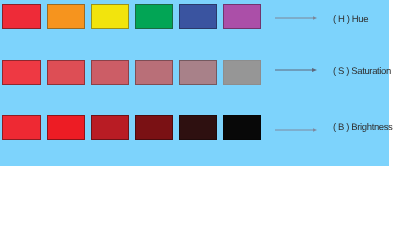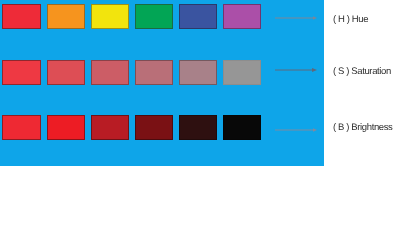--- a/index.html
+++ b/index.html
@@ -1,20 +1,20 @@
 <!DOCTYPE html>
 <html><head>
 <meta charset="utf-8">
 <title>HSB colour model chart</title>
 <style>
   html,body{margin:0;padding:0;}
   body{width:400px;height:166px;background:#ffffff;overflow:hidden;
        font-family:"Liberation Sans",sans-serif;
        -webkit-font-smoothing:antialiased;}
-  #stage{position:relative;width:324px;height:166px;background:#0ea5e9;}
+  #stage{position:relative;width:389px;height:166px;background:#7dd3fc;}
 
   .swatch-row{position:absolute;left:0;width:400px;height:26px;}
   .swatch-row.r0{top:4px;}
   .swatch-row.r1{top:60px;}
   .swatch-row.r2{top:115px;}
 
   .swatch{position:absolute;top:0;height:25px;border:1px solid;box-sizing:border-box;}
   .swatch.c0{left:2px;width:39px;}
   .swatch.c1{left:47px;width:38px;}
   .swatch.c2{left:91px;width:38px;}

